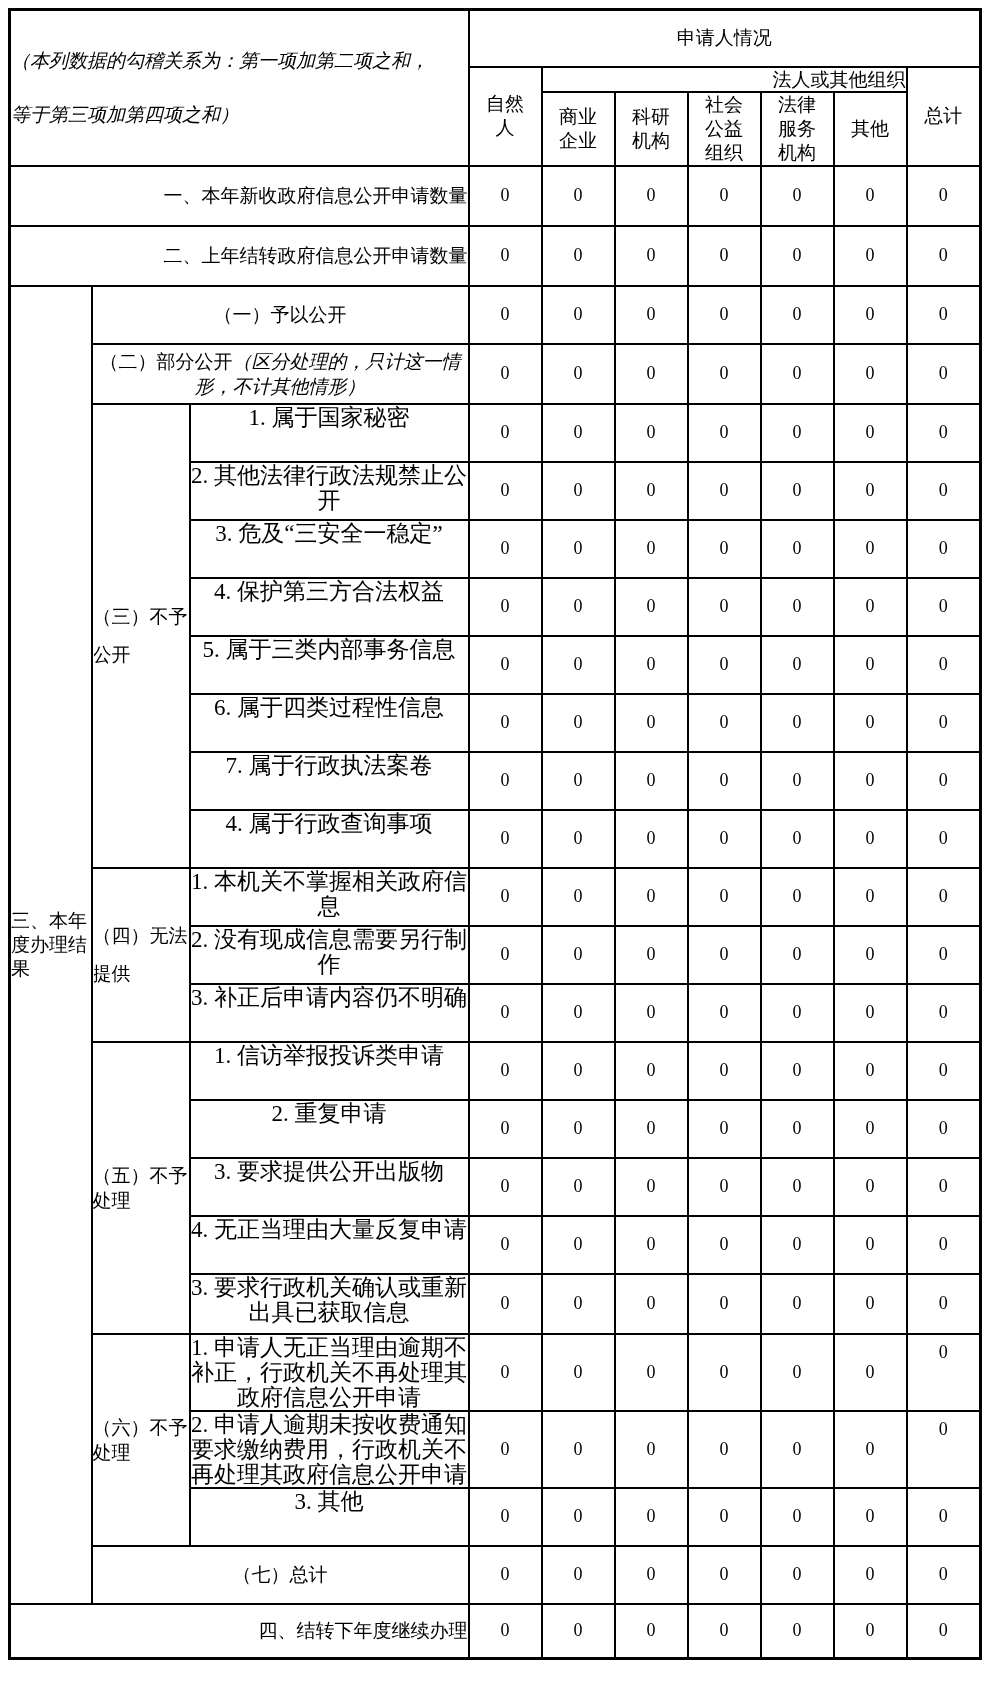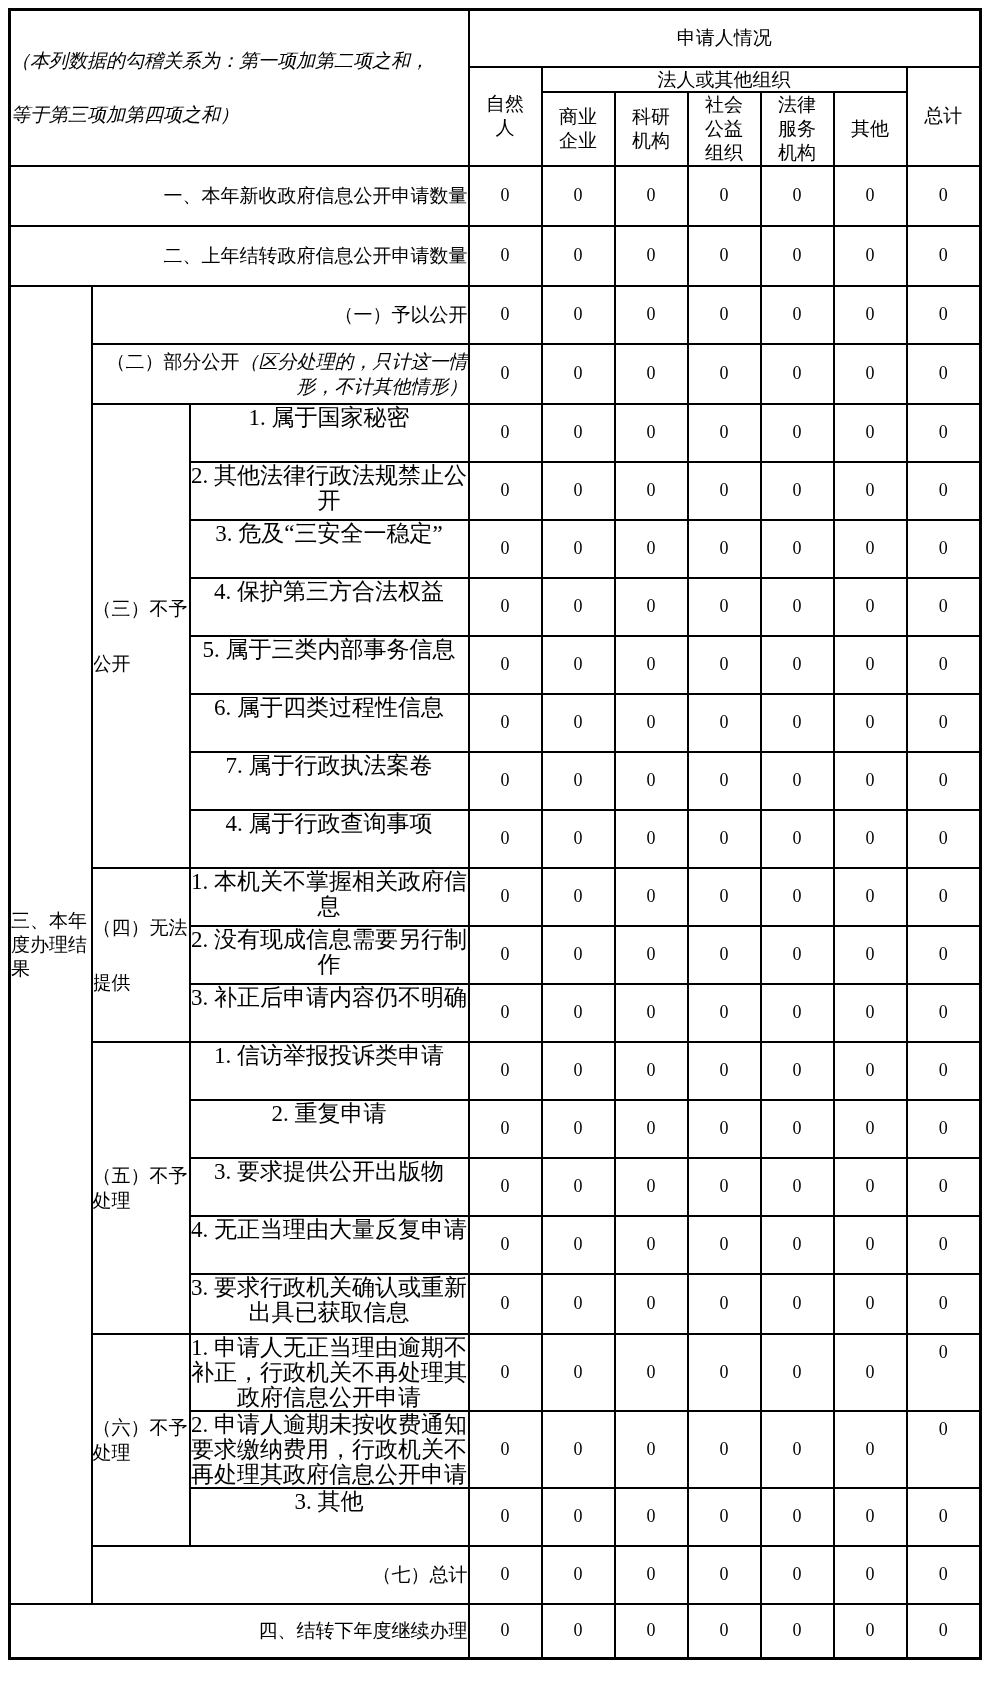--- a/index.html
+++ b/index.html
@@ -32,21 +32,21 @@
   tr.hr1 { height: 57px; }
   tr.hr2 { height: 25px; }
   tr.hr3 { height: 60px; }
   td.hd {
     text-align: center;
     vertical-align: middle;
     font-size: 19px;
     line-height: 24px;
     white-space: pre-line;
   }
-  td.hd-org { line-height: 21px; }
+  td.hd-org { line-height: 21px; text-align: right; }
   
   td.note {
     font-style: italic;
     vertical-align: middle;
     text-align: left;
     padding: 4px 6px 4px 14px;
     font-size: 19px;
     line-height: 54px;
     white-space: pre-line;
     margin-left: 16px;
@@ -57,42 +57,42 @@
   tr.tall { height: 76px; }
   tr.rh55 { height: 55px; }
   td.sec {
     text-align: right;
     vertical-align: middle;
     padding: 4px 8px 4px 10px;
     font-size: 19px;
     line-height: 25px;
   }
   td.sub {
-    text-align: right;
+    text-align: center;
     vertical-align: middle;
     padding: 4px 8px 4px 9px;
     font-size: 19px;
     line-height: 25px;
     margin-left: 40px;
   }
   td.g1 {
     text-align: left;
     vertical-align: middle;
     padding: 4px 6px 4px 9px;
     font-size: 19px;
     line-height: 24px;
   }
   td.g2 {
     text-align: left;
     vertical-align: middle;
     padding: 4px 6px 4px 7px;
     font-size: 19px;
     line-height: 25px;
   }
-  td.g2.dbl { line-height: 55px; border-radius: 29px; }
+  td.g2.dbl { line-height: 38px; border-radius: 29px; }
   td.it {
     text-align: center;
     vertical-align: top;
     padding: 2px 6px 2px 7px;
     font-size: 23px;
     line-height: 25px;
   }
   td.v {
     text-align: center;
     vertical-align: middle;

